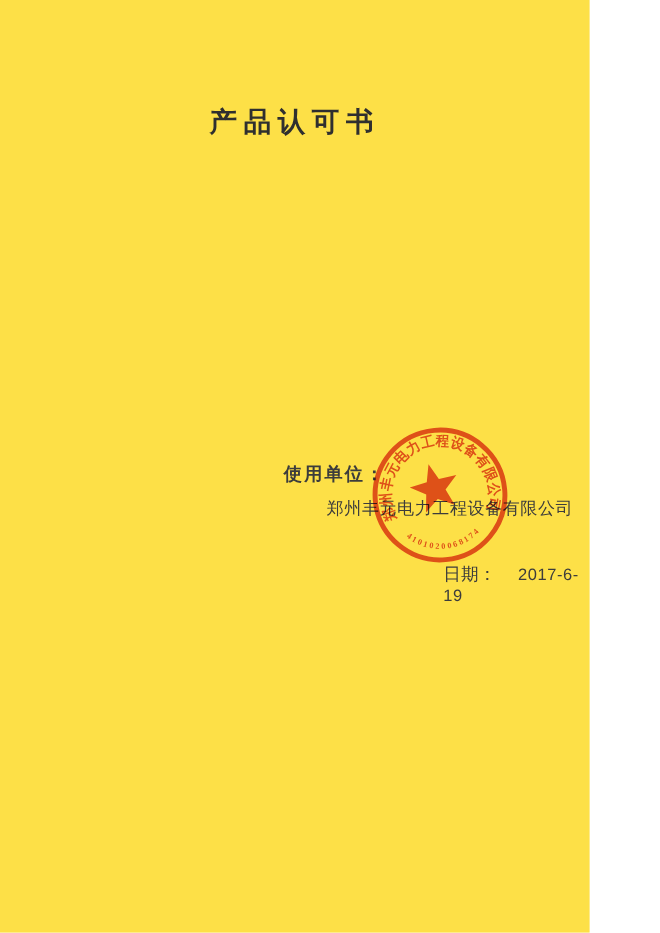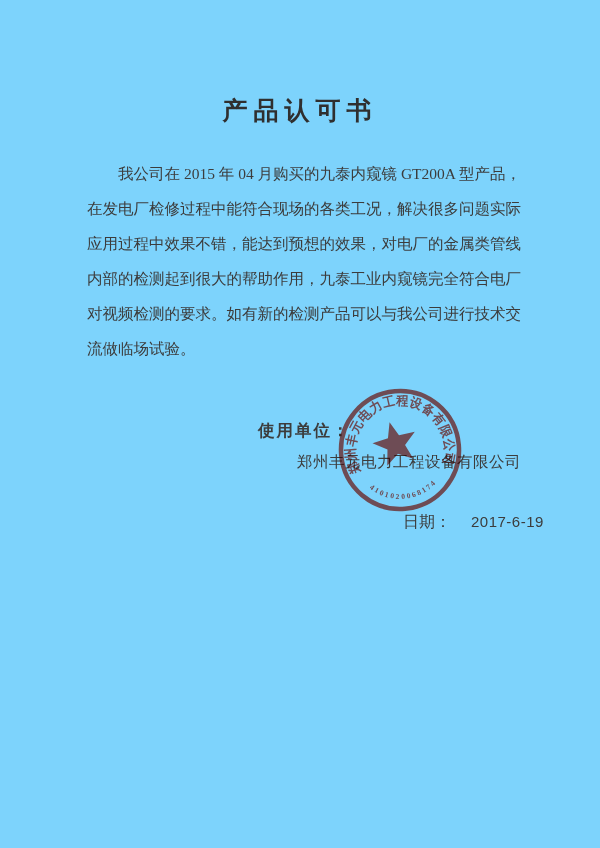--- a/index.html
+++ b/index.html
@@ -2,23 +2,23 @@
 <html><head>
 <meta charset="utf-8">
 <style>
   html, body {
     margin: 0;
     padding: 0;
     background: #ffffff;
   }
   .page {
     position: relative;
-    width: 600px;
+    width: 536px;
     height: 848px;
-    background: #7dd3fc;
+    background: #fde047;
     overflow: hidden;
     font-family: "Liberation Serif", "DejaVu Serif", serif;
     color: #3b3b3b;
   }
   .title {
     position: absolute;
     top: 94px;
     left: 0;
     width: 100%;
     margin: 0;
@@ -93,28 +93,20 @@
     font-weight: bold;
   }
 </style>
 </head>
 <body>
 
 <div class="page">
 
   <h1 class="title">产品认可书</h1>
 
-  <div class="body-block">
-    <div class="body-line first">我公司在 2015 年 04 月购买的九泰内窥镜 GT200A 型产品，</div>
-    <div class="body-line">在发电厂检修过程中能符合现场的各类工况，解决很多问题实际</div>
-    <div class="body-line">应用过程中效果不错，能达到预想的效果，对电厂的金属类管线</div>
-    <div class="body-line">内部的检测起到很大的帮助作用，九泰工业内窥镜完全符合电厂</div>
-    <div class="body-line">对视频检测的要求。如有新的检测产品可以与我公司进行技术交</div>
-    <div class="body-line last">流做临场试验。</div>
-  </div>
 
   <div class="sig-label">使用单位：</div>
 
   <div class="sig-company">郑州丰元电力工程设备有限公司</div>
 
   <div class="date-line">
     <span class="date-label">日期：</span><span class="date-value">2017-6-19</span>
   </div>
 
   <svg class="stamp" viewBox="0 0 132 132" xmlns="http://www.w3.org/2000/svg">

